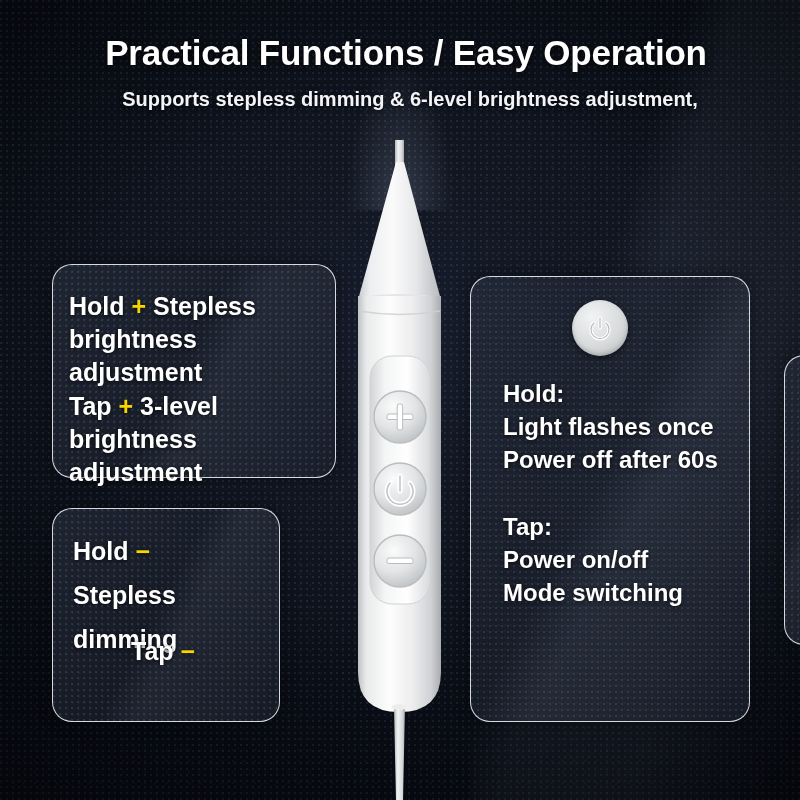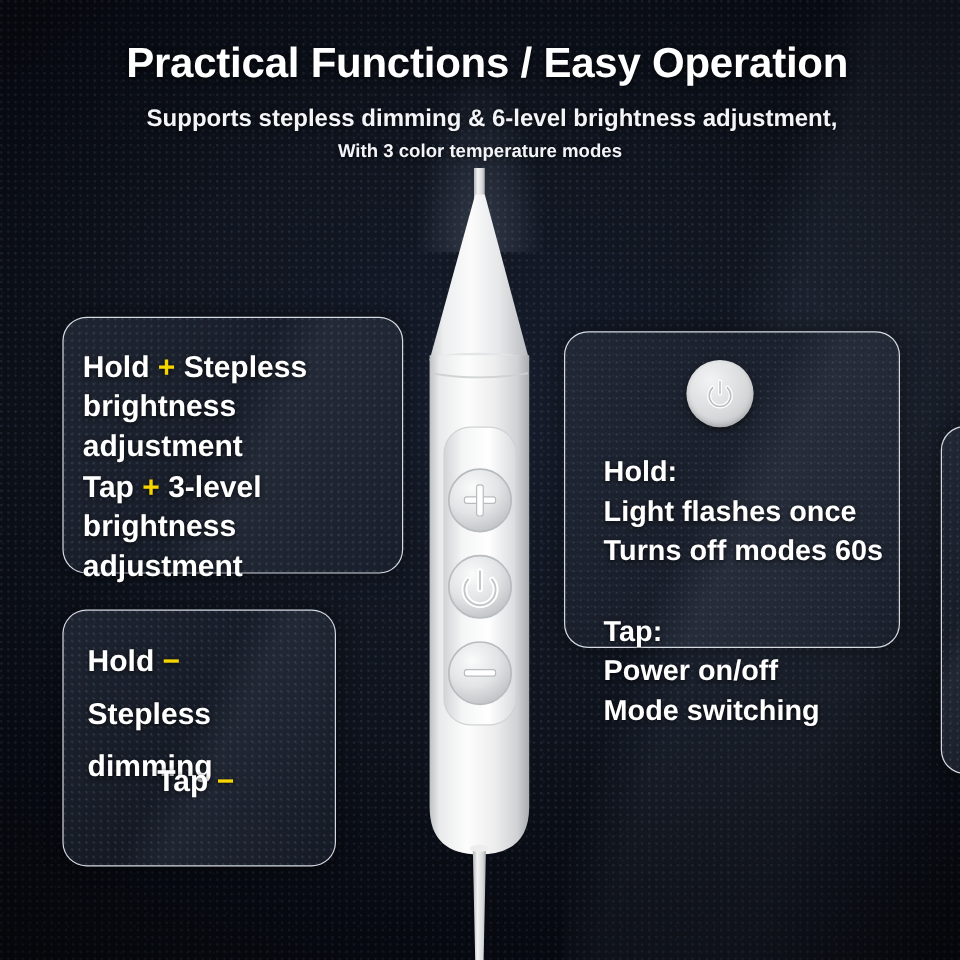--- a/index.html
+++ b/index.html
@@ -120,21 +120,21 @@
     font-weight: bold;
     text-shadow: 0 1px 4px rgba(0,0,0,0.75);
   }
   .sym {
     color: #f7d600;
     font-weight: bold;
   }
 
   #card-topleft { left: 52px; top: 264px; width: 284px; height: 214px; }
   #card-bottomleft { left: 52px; top: 508px; width: 228px; height: 214px; }
-  #card-right { left: 470px; top: 276px; width: 280px; height: 264px; }
+  #card-right { left: 470px; top: 276px; width: 280px; height: 446px; }
   #card-edge {
     left: 784px; top: 355px; width: 60px; height: 290px;
     border-radius: 20px;
   }
 
   .line-tl1 { position: absolute; left: 16px; top: 25px; font-size: 25px; line-height: 33px; }
   .line-tl2 { position: absolute; left: 16px; top: 125px; font-size: 25px; line-height: 33px; }
 
   .line-bl1 { position: absolute; left: 20px; top: 20px; font-size: 25px; line-height: 44px; }
   .line-bl2 { position: absolute; left: 78px; top: 120px; font-size: 25px; line-height: 44px; }
@@ -167,21 +167,20 @@
 
   <div class="bg-base"></div>
   <div class="bg-dots"></div>
   <div class="bg-dots2"></div>
   <div class="bg-diag"></div>
   <div class="bg-topglow"></div>
   <div class="bg-vignette"></div>
 
   <div class="title">Practical Functions / Easy Operation</div>
   <div class="subtitle">Supports stepless dimming &amp; 6-level brightness adjustment,</div>
-  <div class="subtitle2">With 3 color temperature modes</div>
 
   <svg class="device" viewBox="0 0 800 800">
     <defs>
       <linearGradient id="coneGrad" x1="0" y1="0" x2="1" y2="0">
         <stop offset="0%" stop-color="#c9cccf"></stop>
         <stop offset="14%" stop-color="#eceeef"></stop>
         <stop offset="42%" stop-color="#fbfbfb"></stop>
         <stop offset="70%" stop-color="#e6e7e9"></stop>
         <stop offset="100%" stop-color="#b7babd"></stop>
       </linearGradient>
@@ -282,21 +281,21 @@
       <svg width="32" height="32" viewBox="0 0 32 32">
         <path d="M10 11 a9 9 0 1 0 12 0" fill="none" stroke="#ffffff" stroke-width="3.4" stroke-linecap="round"></path>
         <path d="M10 11 a9 9 0 1 0 12 0" fill="none" stroke="#babcbf" stroke-width="1.2" stroke-linecap="round"></path>
         <line x1="16" y1="6" x2="16" y2="16" stroke="#ffffff" stroke-width="3.4" stroke-linecap="round"></line>
         <line x1="16" y1="6" x2="16" y2="16" stroke="#babcbf" stroke-width="1.2" stroke-linecap="round"></line>
       </svg>
     </div>
     <div class="card-text right-text">
       <span>Hold:</span><br>
       <span>Light flashes once</span><br>
-      <span>Turns off modes 60s</span>
+      <span>Power off after 60s</span>
     </div>
     <div class="card-text right-text2">
       <span>Tap:</span><br>
       <span>Power on/off</span><br>
       <span>Mode switching</span>
     </div>
   </div>
 
   <div class="card" id="card-edge">
     <div class="card-dots"></div>

